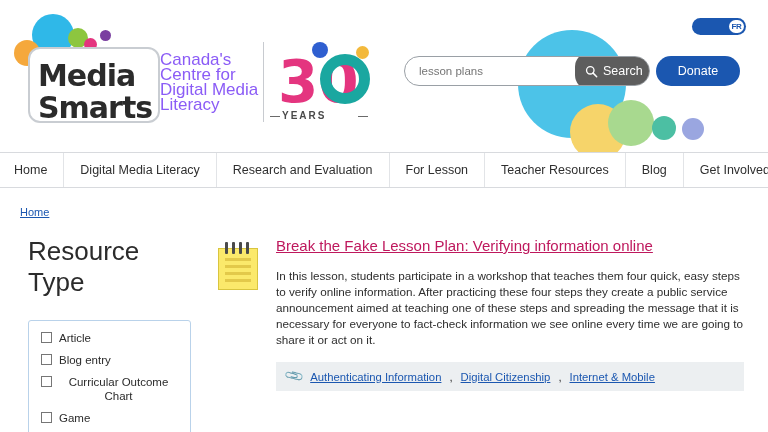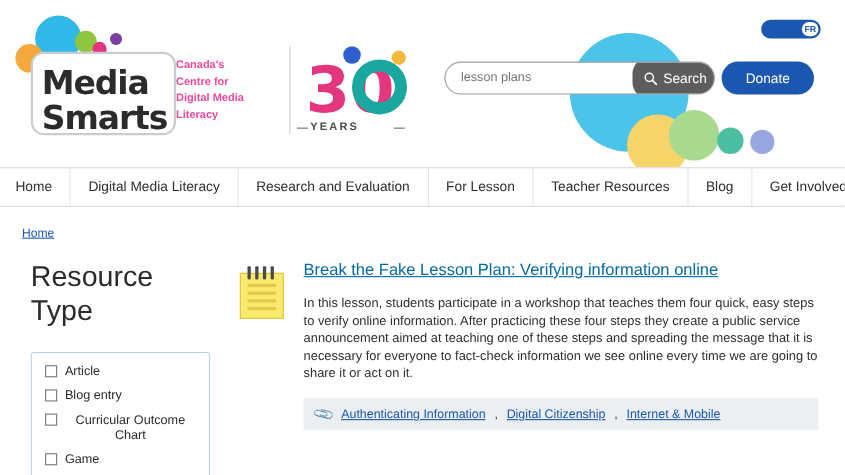--- a/index.html
+++ b/index.html
@@ -69,24 +69,24 @@
     left: 24px; top: 76px;
     font-size: 30px;
     font-weight: bold;
     color: #2b2b2b;
     letter-spacing: -1px;
     font-family: "DejaVu Sans", sans-serif;
   }
   .tagline {
     position: absolute;
     left: 160px; top: 52px;
-    font-size: 10px;
+    font-size: 17px;
     line-height: 15px;
-    color: #ec4899;
-    font-weight: 700;
+    color: #8b5cf6;
+    font-weight: 400;
   }
   .divider-vert {
     position: absolute;
     left: 263px; top: 42px;
     width: 1px; height: 80px;
     background: #c8cbd0;
   }
 
   
   .thirty {
@@ -290,21 +290,21 @@
   .notepad .ring {
     position: absolute; top: 0;
     width: 3px; height: 12px;
     background: #4a4a4a;
     border-radius: 1px;
   }
   .result-body { flex: 1; }
   .result-title {
     display: block;
     font-size: 15px;
-    color: #0369a1;
+    color: #be185d;
     text-decoration: underline;
     line-height: 20px;
     margin-bottom: 12px;
   }
   .result-desc {
     font-size: 11.7px;
     line-height: 16px;
     color: #2e2e2e;
     margin: 0 0 14px 0;
   }

